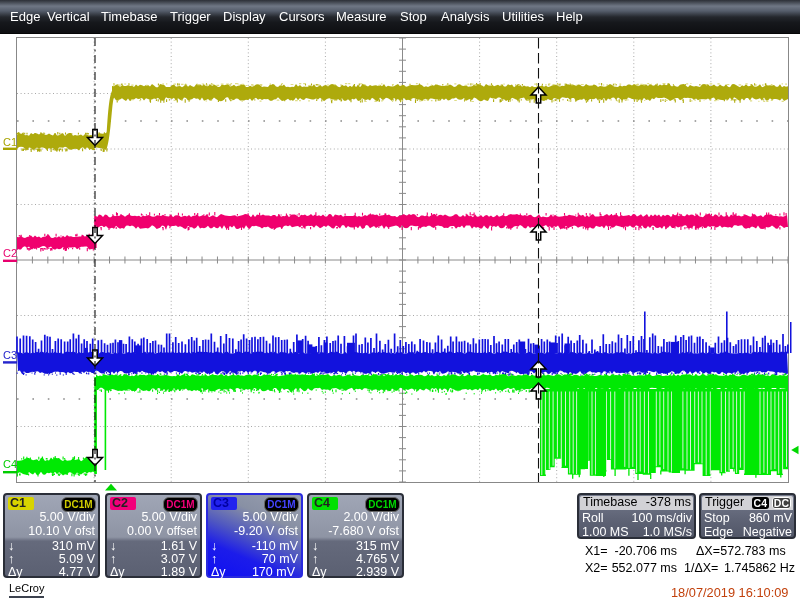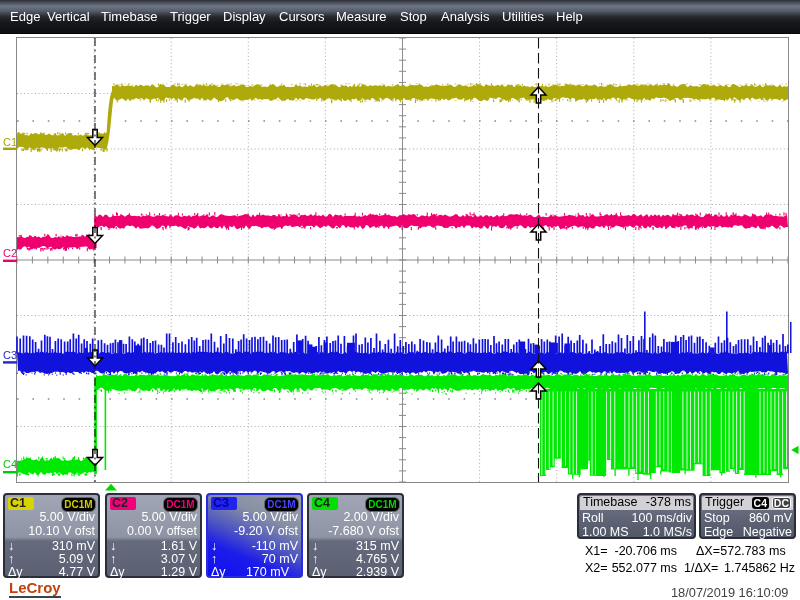--- a/index.html
+++ b/index.html
@@ -127,33 +127,33 @@
 <div style="position:absolute;left:105px;top:493px;width:97px;height:85px;background:linear-gradient(#a0a6b6 0%,#8e94a4 52%,#656a7c 57%,#5b6072 100%);border:2px solid #2a2e38;border-radius:4px;box-sizing:border-box;color:#fff;font-size:12.5px;line-height:13px;white-space:nowrap">
 <span style="position:absolute;left:3px;top:2px;width:24px;height:13px;background:#f2007a;color:#222;border-radius:2px;padding-left:2px;font-weight:bold">C2</span>
 <span style="position:absolute;right:2px;top:2px;width:33px;height:13px;background:#000;color:#f2007a;border:1px solid #666;border-radius:6px;text-align:center;font-size:10px;font-weight:bold;line-height:13px">DC1M</span>
 <div style="position:absolute;right:3px;top:16px">5.00 V/div</div>
 <div style="position:absolute;right:3px;top:30px">0.00 V offset</div>
 <div style="position:absolute;left:3px;top:45px">↓</div>
     <div style="position:absolute;right:3px;top:45px">1.61 V</div>
 <div style="position:absolute;left:3px;top:58px">↑</div>
     <div style="position:absolute;right:3px;top:58px">3.07 V</div>
 <div style="position:absolute;left:3px;top:71px">Δy</div>
-    <div style="position:absolute;right:3px;top:71px">1.29 V</div>
+    <div style="position:absolute;right:3px;top:71px">1.89 V</div>
 </div>
 <div style="position:absolute;left:206px;top:493px;width:97px;height:85px;background:linear-gradient(203deg,#99a0b0 0%,#8890a4 30%,#5058c0 52%,#1c1cea 72%,#0f0ff2 100%);border:2px solid #2a2adf;border-radius:4px;box-sizing:border-box;color:#fff;font-size:12.5px;line-height:13px;white-space:nowrap">
 <span style="position:absolute;left:3px;top:2px;width:24px;height:13px;background:#2222ee;color:#0000a0;border-radius:2px;padding-left:2px;font-weight:bold">C3</span>
 <span style="position:absolute;right:2px;top:2px;width:33px;height:13px;background:#000;color:#4444ff;border:1px solid #666;border-radius:6px;text-align:center;font-size:10px;font-weight:bold;line-height:13px">DC1M</span>
 <div style="position:absolute;right:3px;top:16px">5.00 V/div</div>
 <div style="position:absolute;right:3px;top:30px">-9.20 V ofst</div>
 <div style="position:absolute;left:3px;top:45px">↓</div>
     <div style="position:absolute;right:3px;top:45px">-110 mV</div>
 <div style="position:absolute;left:3px;top:58px">↑</div>
     <div style="position:absolute;right:3px;top:58px">70 mV</div>
 <div style="position:absolute;left:3px;top:71px">Δy</div>
-    <div style="position:absolute;right:12px;top:71px">170 mV</div>
+    <div style="position:absolute;right:6px;top:71px">170 mV</div>
 </div>
 <div style="position:absolute;left:307px;top:493px;width:97px;height:85px;background:linear-gradient(#a0a6b6 0%,#8e94a4 52%,#656a7c 57%,#5b6072 100%);border:2px solid #2a2e38;border-radius:4px;box-sizing:border-box;color:#fff;font-size:12.5px;line-height:13px;white-space:nowrap">
 <span style="position:absolute;left:3px;top:2px;width:24px;height:13px;background:#00e000;color:#222;border-radius:2px;padding-left:2px;font-weight:bold">C4</span>
 <span style="position:absolute;right:2px;top:2px;width:33px;height:13px;background:#000;color:#00d800;border:1px solid #666;border-radius:6px;text-align:center;font-size:10px;font-weight:bold;line-height:13px">DC1M</span>
 <div style="position:absolute;right:3px;top:16px">2.00 V/div</div>
 <div style="position:absolute;right:3px;top:30px">-7.680 V ofst</div>
 <div style="position:absolute;left:3px;top:45px">↓</div>
     <div style="position:absolute;right:3px;top:45px">315 mV</div>
 <div style="position:absolute;left:3px;top:58px">↑</div>
     <div style="position:absolute;right:3px;top:58px">4.765 V</div>
@@ -183,14 +183,14 @@
 </div>
 
 <div class="ro" style="left:585px;top:544px">X1=</div>
 <div class="ro" style="left:597px;top:544px;width:80px;text-align:right">-20.706 ms</div>
 <div class="ro" style="left:696px;top:544px">ΔX=</div>
 <div class="ro" style="left:713px;top:544px;width:80px;text-align:center">572.783 ms</div>
 <div class="ro" style="left:585px;top:561px">X2=</div>
 <div class="ro" style="left:597px;top:561px;width:80px;text-align:right">552.077 ms</div>
 <div class="ro" style="left:684px;top:561px">1/ΔX=</div>
 <div class="ro" style="left:715px;top:561px;width:80px;text-align:right">1.745862 Hz</div>
-<div style="position:absolute;left:671px;top:585px;color:#404040;font-size:12.8px;white-space:nowrap">18/07/2019 16:10:09</div>
-<div style="position:absolute;left:9px;top:581px;color:#c2410c;font-size:15px;line-height:14px;font-weight:bold;border-bottom:2px solid #3c424e;padding-bottom:1px">LeCroy</div>
+<div style="position:absolute;left:671px;top:585px;color:#c2410c;font-size:12.8px;white-space:nowrap">18/07/2019 16:10:09</div>
+<div style="position:absolute;left:9px;top:581px;color:#000000;font-size:11px;line-height:14px;font-weight:normal;border-bottom:2px solid #3c424e;padding-bottom:1px">LeCroy</div>
 
 </body></html>

